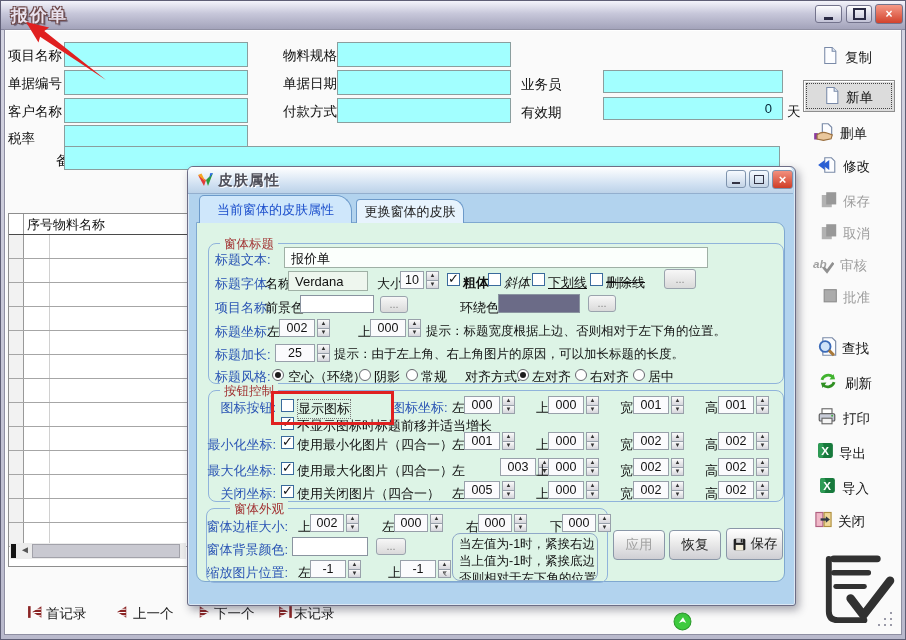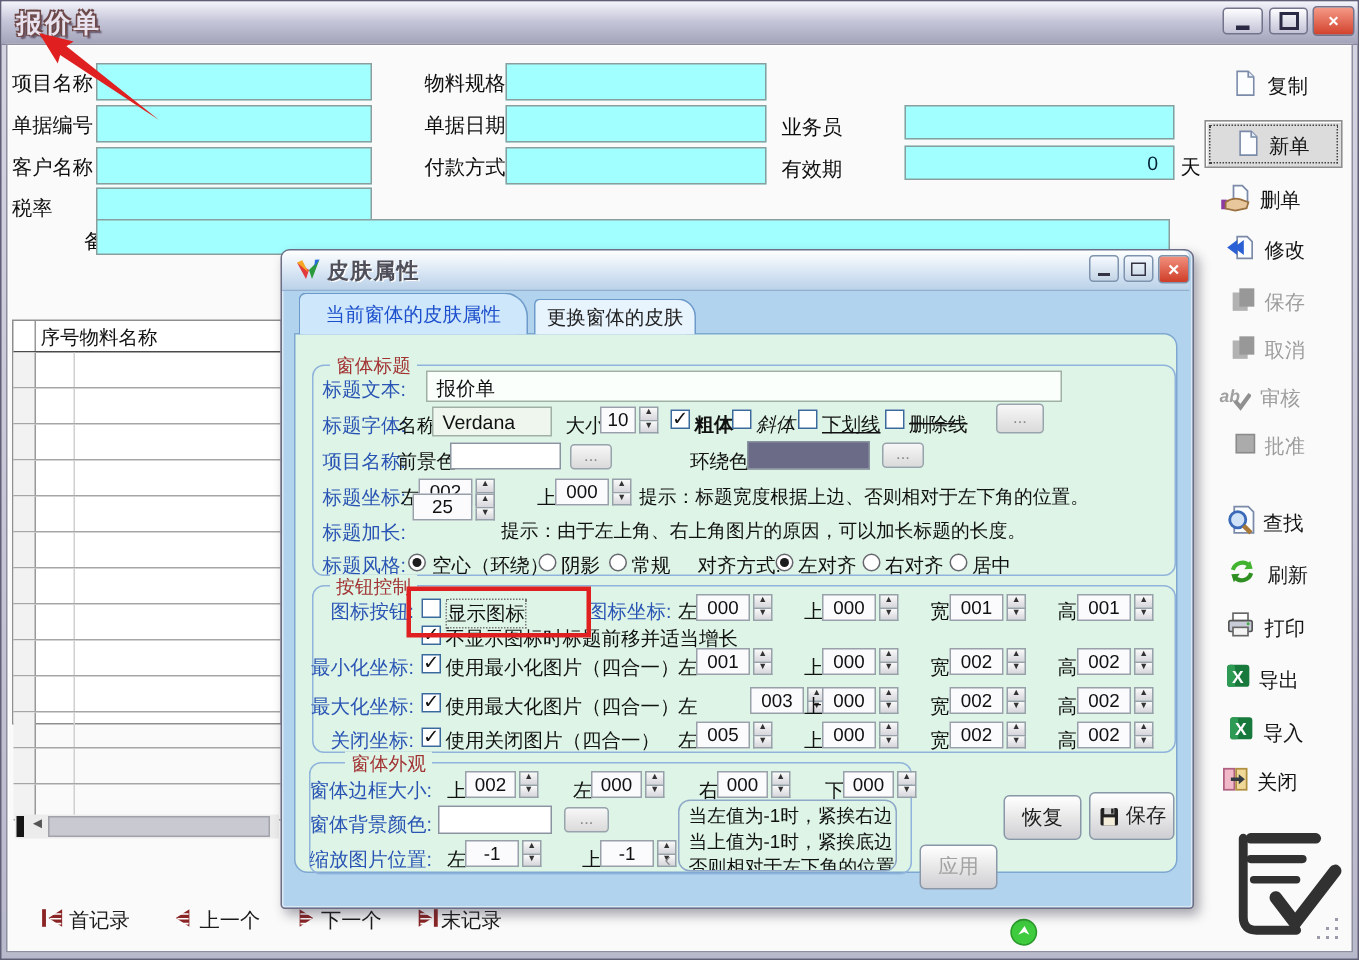--- a/index.html
+++ b/index.html
@@ -22,21 +22,21 @@
         color:#2a2a44;font-size:12px;font-weight:bold;box-sizing:border-box;}
   .wbtn.close{background:linear-gradient(#f59a88,#d2422c);color:#fff;top:4px;height:20px;}
   .minbar{width:9px;height:3px;background:#2a2a44;margin-top:8px;}
   .maxbox{width:9px;height:8px;border:2px solid #2a2a44;}
   
   .l{position:absolute;font-size:13.5px;color:#0d0d0d;white-space:nowrap;}
   .cyan{position:absolute;background:#a2ffff;border:1px solid #8b9e9e;box-sizing:border-box;
         font-size:13px;color:#023;}
   .cyan.num{text-align:right;padding:3px 10px 0 0;box-sizing:border-box;}
   
-  .tpanel{position:absolute;left:8px;top:213px;width:180px;height:270px;background:#fff;
+  .tpanel{position:absolute;left:8px;top:213px;width:180px;height:354px;background:#fff;
           border:1px solid #8e8e8e;box-sizing:border-box;}
   .thead{position:relative;height:20px;border-bottom:1px solid #4a4a4a;font-size:13px;color:#111;}
   .thead .c1{position:absolute;left:18px;top:2px;}
   .thead .c2{position:absolute;left:44px;top:2px;}
   .thead::before{content:"";position:absolute;left:14px;top:0;bottom:0;border-left:1px solid #999;}
   .trow{height:23px;border-bottom:1px solid #a6a6a6;position:relative;}
   .trow .tsel{position:absolute;left:0;top:0;width:14px;height:100%;border-right:1px solid #999;background:#f2f2f2;}
   .trow::after{content:"";position:absolute;left:40px;top:0;bottom:0;border-left:1px solid #d0d0d0;}
   .hscroll{position:absolute;left:1px;top:329px;width:176px;height:16px;background:#ececec;}
   .hmark{position:absolute;left:1px;top:1px;width:5px;height:14px;background:#151515;}
@@ -88,21 +88,21 @@
   .rd.sel::after{content:"";position:absolute;left:2px;top:2px;width:6px;height:6px;border-radius:50%;background:#1d1d1d;}
   .mbtn{position:absolute;background:linear-gradient(#f7f7f7,#dadada);border:1px solid #9aa3ad;
         border-radius:3px;color:#8a8a8a;font-size:11px;text-align:center;box-sizing:border-box;}
   .swatch{position:absolute;border:1px solid #8a94a0;box-sizing:border-box;}
   .bubble{position:absolute;left:452px;top:533px;width:146px;height:48px;border:1px solid #8fa8c8;
           border-radius:8px;background:#ddf4e6;overflow:hidden;font-size:12.5px;color:#111;
           line-height:17px;padding:2px 0 0 6px;box-sizing:border-box;white-space:nowrap;}
   .fbtn{position:absolute;height:30px;border:1px solid #8a97a8;border-radius:4px;
         background:linear-gradient(#ffffff,#eaeaea 45%,#cfcfd4);font-size:13.5px;color:#1d1d1d;
         display:flex;align-items:center;justify-content:center;box-sizing:border-box;gap:4px;}
-  .fbtn.dis{color:#a2a2a2;margin-top:33px;}
+  .fbtn.dis{color:#a2a2a2;}
   .grip{position:absolute;left:878px;top:612px;width:16px;height:16px;}
   .grip i{position:absolute;width:2px;height:2px;background:#9a9aa8;}
 </style>
 </head>
 <body>
 
 <div id="stage">
 
   <div class="frame"></div>
   <div class="titlebar">
@@ -414,21 +414,21 @@
   <span class="spin" style="left:370px;top:319px;">
       <span class="sf">000</span>
       <span class="sb">
         <i>▲</i>
         <i>▼</i>
       </span>
     </span>
   <span class="tip" style="left:426px;top:323px;">提示：标题宽度根据上边、否则相对于左下角的位置。</span>
 
   <span class="bl" style="left:215px;top:346px;">标题加长:</span>
-  <span class="spin" style="left:275px;top:329px;align-items:center;">
+  <span class="spin" style="left:275px;top:344px;align-items:center;">
       <span class="sf" style="width:40px;">25</span>
       <span class="sb">
         <i>▲</i>
         <i>▼</i>
       </span>
     </span>
   <span class="tip" style="left:334px;top:346px;">提示：由于左上角、右上角图片的原因，可以加长标题的长度。</span>
 
   <span class="bl" style="left:215px;top:368px;">标题风格:</span>
   <span class="rd sel" style="left:272px;top:369px;"></span>

